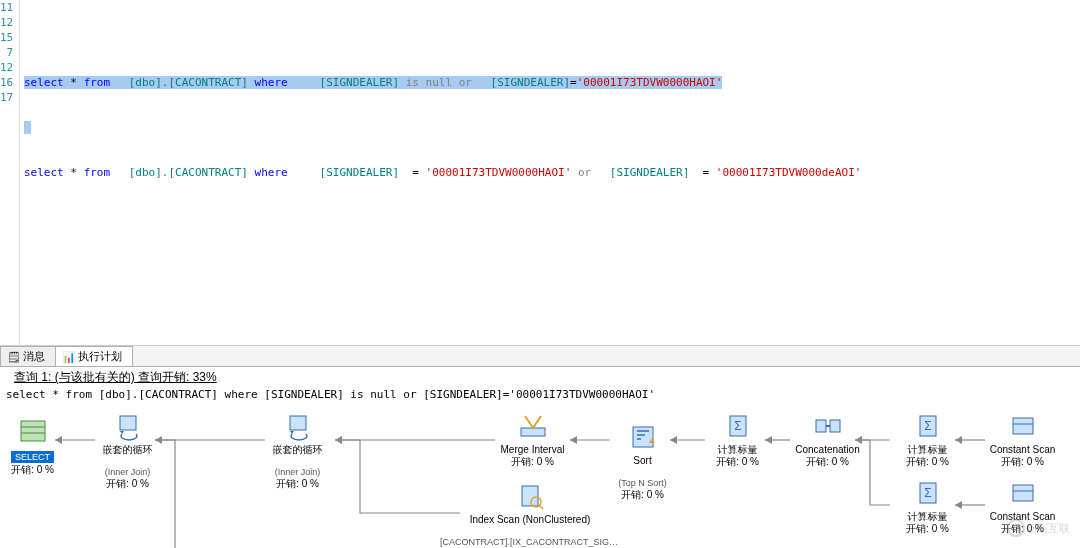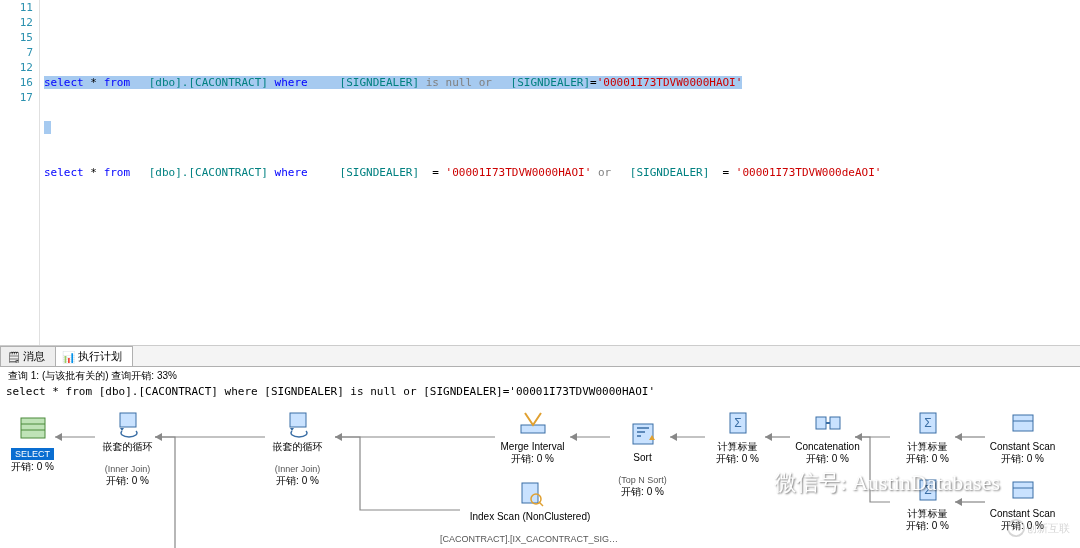--- a/index.html
+++ b/index.html
@@ -1,34 +1,34 @@
 <!DOCTYPE html>
 <html><head>
 <meta charset="utf-8">
 <style>
   * { box-sizing: border-box; margin: 0; padding: 0; }
   body { font-family: 'Segoe UI', Arial, sans-serif; font-size: 11px; background: #fff; width: 1080px; height: 548px; overflow: hidden; position: relative; }
   .editor-pane { border-bottom: 1px solid #ccc; }
   .code-area { display: flex; background: #fff; }
-  .gutter { width: 40px; background: #fff; border-right: 1px solid #e0e0e0; text-align: right; padding-right: 6px; color: #2b91af; font-family: Consolas, monospace; font-size: 11px; line-height: 15px; user-select: none; }
+  .gutter { width: 20px; background: #fff; border-right: 1px solid #e0e0e0; text-align: right; padding-right: 6px; color: #2b91af; font-family: Consolas, monospace; font-size: 11px; line-height: 15px; user-select: none; }
   .gutter .ln { display: block; }
   .code { flex: 1; font-family: Consolas, monospace; font-size: 11px; line-height: 15px; padding-left: 4px; white-space: pre; }
   .code .line { min-height: 15px; }
   .kw { color: #0000ff; }
   .obj { color: #008080; margin-left: 12px; }
   .str { color: #cc0000; }
   .grey { color: #808080; }
   .hl { background: #a6caf0; display: inline; }
   .zoom-bar { background: #f0f0f0; border-top: 1px solid #ccc; border-bottom: 1px solid #ccc; padding: 1px 6px; font-size: 11px; color: #333; }
   .tabs { background: #f4f4f4; border-bottom: 1px solid #b0b0b0; display: flex; }
   .tab { padding: 2px 10px 2px 6px; border: 1px solid #b0b0b0; border-bottom: none; background: #fff; margin-right: -1px; font-size: 11px; display: flex; align-items: center; gap: 4px; }
   .tab.inactive { background: #eee; }
   .tab .ic { width: 12px; height: 12px; display: inline-block; }
   .plan-area { background: #fff; overflow: auto; }
-  .query-header { padding: 2px 8px; font-size: 10px; color: #000; font-family: 'Microsoft YaHei', SimSun, sans-serif; }
+  .query-header { padding: 2px 14px; font-size: 12px; color: #000; font-family: 'Microsoft YaHei', SimSun, sans-serif; text-decoration: underline; }
   .query-sql { font-family: Consolas, monospace; padding: 0 6px 4px 6px; color: #000; font-size: 11px; }
   .plan-canvas { position: relative; height: 230px; border-bottom: 1px solid #ccc; }
   .node { position: absolute; width: 95px; text-align: center; font-size: 10px; color: #000; font-family: 'Microsoft YaHei', Consolas, sans-serif; }
   .node .icon { width: 32px; height: 32px; margin: 0 auto 2px auto; display: block; }
   .node .title { font-size: 10px; line-height: 11px; }
   .node .sub { font-size: 9px; color: #555; line-height: 10px; overflow: hidden; white-space: nowrap; text-overflow: ellipsis; margin-top: 12px; }
   .node .cost { font-size: 10px; }
   .node.wide { width: 180px; }
   .sel-box { background: #0a6ed1; color: #fff; font-size: 9px; padding: 1px 4px; display: inline-block; margin-top: 2px; }
   svg.arrows { position: absolute; top: 0; left: 0; pointer-events: none; }
@@ -242,21 +242,20 @@
 
   </div>
 
 </div>
 
 <div class="wechat-overlay">
   <svg class="wechat-ic" viewBox="0 0 32 32">
       <circle cx="12" cy="14" r="9" fill="#fff" opacity="0.9"></circle>
       <circle cx="22" cy="20" r="7" fill="#fff" opacity="0.9"></circle>
     </svg>
-  <span>微信号: AustinDatabases</span>
 </div>
 <div class="watermark">
   <svg width="20" height="20" viewBox="0 0 32 32">
       <circle cx="16" cy="16" r="13" fill="none" stroke="#888" stroke-width="3"></circle>
       <path d="M10 20 L16 10 L22 20" fill="none" stroke="#888" stroke-width="3"></path>
     </svg>
   <span>创新互联</span>
 </div>
 
 </body></html>

